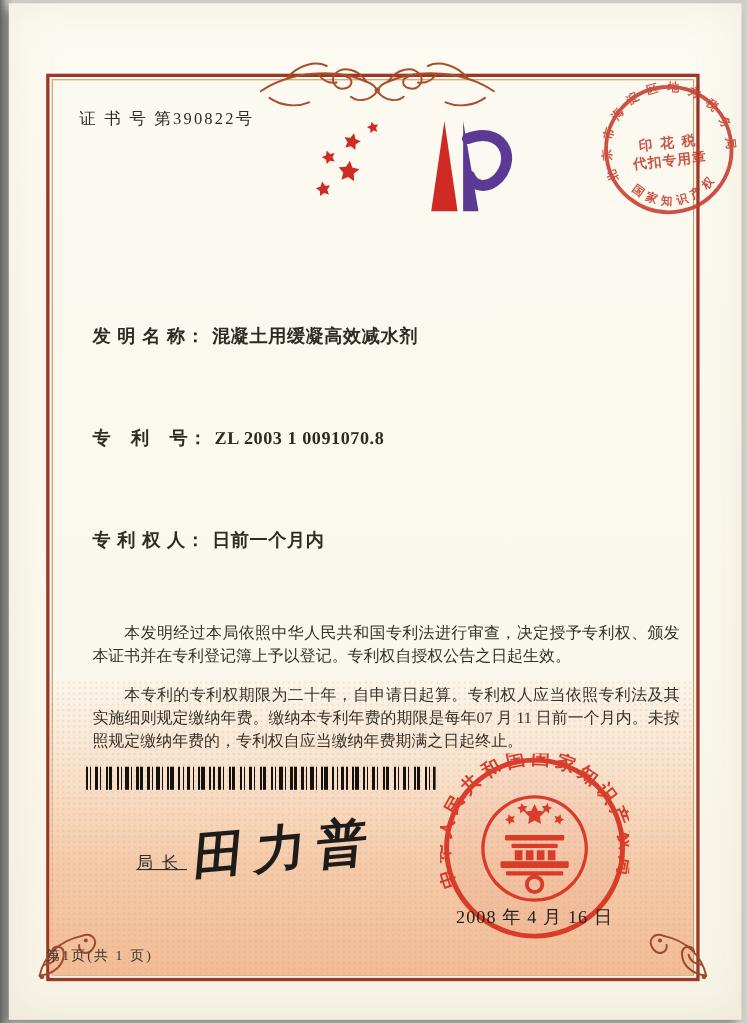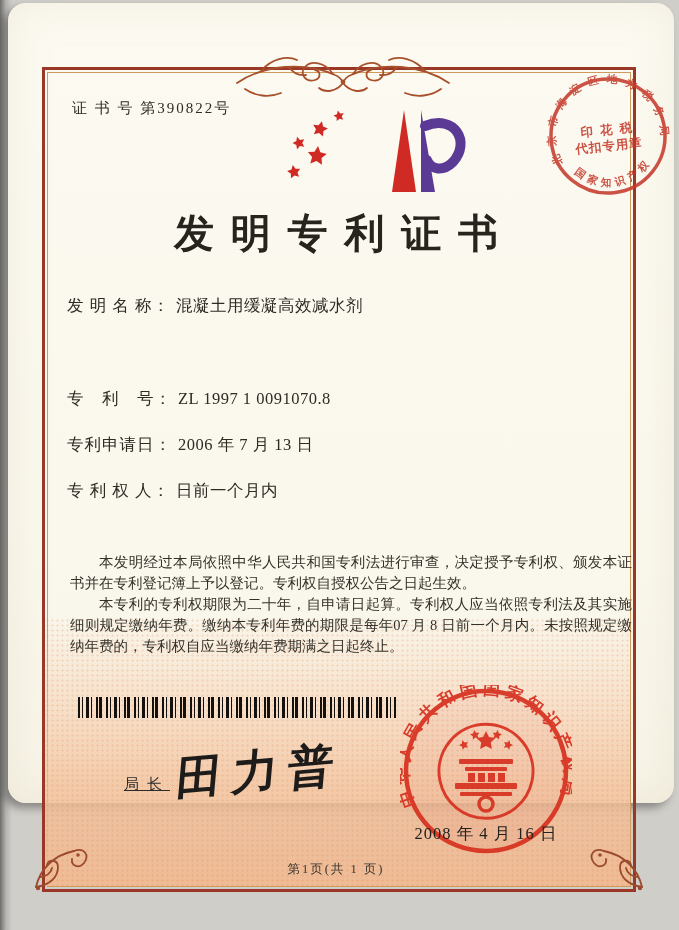--- a/index.html
+++ b/index.html
@@ -2,24 +2,23 @@
 <html><head>
 <meta charset="utf-8">
 <style>
   html,body{margin:0;padding:0;}
   body{
     width:679px;height:930px;position:relative;overflow:hidden;
     background:linear-gradient(90deg,#6e6e6a 0px,#b5b4b0 6px,#cfcec9 12px);
     font-family:"Liberation Serif","DejaVu Serif",serif;
   }
   .paper{
-    position:absolute;left:8px;top:3px;width:666px;height:800px;
+    position:absolute;left:8px;top:3px;width:666px;height:924px;
     background:linear-gradient(180deg,#fcfaf1 0%,#faf7ec 70%,#f7f3e6 100%);
     box-shadow:-5px 5px 8px rgba(0,0,0,0.35), inset 0 0 40px rgba(210,200,170,0.25);
-    border-radius:18px;
   }
   .frame{
     position:absolute;left:34px;top:64px;width:588px;height:819px;
     border:3px solid #9a3726;
   }
   .frame-inner{
     position:absolute;inset:2px;border:1px solid #cf9a5e;
   }
   .pink-zone{
     position:absolute;left:37px;top:615px;width:585px;height:268px;
@@ -30,28 +29,28 @@
   }
   .cert-no{
     position:absolute;left:64px;top:96px;font-size:15px;color:#2f2c26;letter-spacing:2px;
   }
   .logo{position:absolute;left:265px;top:101px;width:200px;height:95px;}
   .tax-stamp{position:absolute;left:537px;top:70px;width:126px;height:126px;opacity:0.88;transform:rotate(-6deg);}
   .title{
     position:absolute;left:34px;top:203px;width:588px;text-align:center;
     font-size:40px;font-weight:700;color:#27241e;letter-spacing:0.42em;padding-left:0.42em;box-sizing:border-box;
   }
-  .field-row{position:absolute;left:59px;font-size:16.5px;color:#2e2a24;white-space:nowrap;}
+  .field-row{position:absolute;left:76px;font-size:16.5px;color:#2e2a24;white-space:nowrap;font-weight:bold;}
   .field-label{letter-spacing:1px;}
   .field-value{margin-left:6px;letter-spacing:0.5px;}
   .paragraphs{
     position:absolute;left:62px;top:549px;width:562px;
     font-size:14.5px;line-height:21px;color:#35312a;text-align:justify;
   }
-  .paragraphs p{margin:0;text-indent:2em;}
+  .paragraphs p{margin:14px;text-indent:2em;}
   .barcode{
     position:absolute;left:70px;top:694px;width:318px;height:21px;
     background:repeating-linear-gradient(90deg,
       #15110e 0 2px, transparent 2px 4px,
       #15110e 4px 5px, transparent 5px 8px,
       #15110e 8px 11px, transparent 11px 13px,
       #15110e 13px 14px, transparent 14px 18px,
       #15110e 18px 20px, transparent 20px 21px,
       #15110e 21px 24px, transparent 24px 28px);
   }
@@ -61,21 +60,21 @@
   .signature{
     position:absolute;left:168px;top:738px;font-size:46px;font-weight:700;color:#1d1c1a;
     transform:rotate(-5deg) skewX(-10deg);letter-spacing:10px;white-space:nowrap;
   }
   .seal{position:absolute;left:392px;top:682px;width:172px;height:172px;opacity:0.92;}
   .seal-date{
     position:absolute;left:386px;top:820px;width:184px;text-align:center;
     font-size:16.5px;color:#24211c;letter-spacing:1px;white-space:nowrap;
   }
   .page-footer{
-    position:absolute;left:34px;top:858px;width:588px;text-align:center;
+    position:absolute;left:34px;top:858px;width:588px;text-align:left;
     font-size:12.5px;color:#3a352e;letter-spacing:2px;
   }
   .ornament-top{position:absolute;left:225px;top:40px;width:220px;height:66px;}
   .corner-bl{position:absolute;left:22px;top:828px;width:62px;height:62px;}
   .corner-br{position:absolute;left:578px;top:828px;width:62px;height:62px;transform:scaleX(-1);}
   .hidden-defs{position:absolute;width:0;height:0;}
 </style>
 </head>
 <body>
 
@@ -155,38 +154,34 @@
     <text font-size="10.5" fill="#c63b2d" font-weight="700">
       <textPath href="#tax-arc-top" startOffset="0" textLength="195">北京市海淀区地方税务局</textPath>
     </text>
     <text x="0" y="-2" text-anchor="middle" font-size="12.5" letter-spacing="2" fill="#c63b2d" font-weight="700">印 花 税</text>
     <text x="0" y="14" text-anchor="middle" font-size="12.5" letter-spacing="1" fill="#c63b2d" font-weight="700">代扣专用章</text>
     <text font-size="10.5" fill="#c63b2d" font-weight="700">
       <textPath href="#tax-arc-bottom" startOffset="4" textLength="100">国家知识产权局</textPath>
     </text>
   </svg>
 
-  <div class="title">发明专利证书</div>
 
   <div class="field-row" style="top:292px">
     <span class="field-label">发 明 名 称：</span><span class="field-value">混凝土用缓凝高效减水剂</span>
   </div>
   <div class="field-row" style="top:385px">
-    <span class="field-label">专　利　号：</span><span class="field-value">ZL 1997 1 0091070.8</span>
-  </div>
-  <div class="field-row" style="top:431px">
-    <span class="field-label">专利申请日：</span><span class="field-value">2006 年 7 月 13 日</span>
+    <span class="field-label">专　利　号：</span><span class="field-value">ZL 2003 1 0091070.8</span>
   </div>
   <div class="field-row" style="top:477px">
     <span class="field-label">专 利 权 人：</span><span class="field-value">日前一个月内</span>
   </div>
 
   <div class="paragraphs">
     <p>本发明经过本局依照中华人民共和国专利法进行审查，决定授予专利权、颁发本证书并在专利登记簿上予以登记。专利权自授权公告之日起生效。</p>
-    <p>本专利的专利权期限为二十年，自申请日起算。专利权人应当依照专利法及其实施细则规定缴纳年费。缴纳本专利年费的期限是每年07 月 8 日前一个月内。未按照规定缴纳年费的，专利权自应当缴纳年费期满之日起终止。</p>
+    <p>本专利的专利权期限为二十年，自申请日起算。专利权人应当依照专利法及其实施细则规定缴纳年费。缴纳本专利年费的期限是每年07 月 11 日前一个月内。未按照规定缴纳年费的，专利权自应当缴纳年费期满之日起终止。</p>
   </div>
 
   <div class="barcode"></div>
 
   <div class="director">局长</div>
   <div class="signature">田力普</div>
 
   <svg class="seal" viewBox="-86 -86 172 172">
     <defs>
       <path id="seal-ring-arc" d="M -71,34 A 78,78 0 1 1 71,34"></path>

